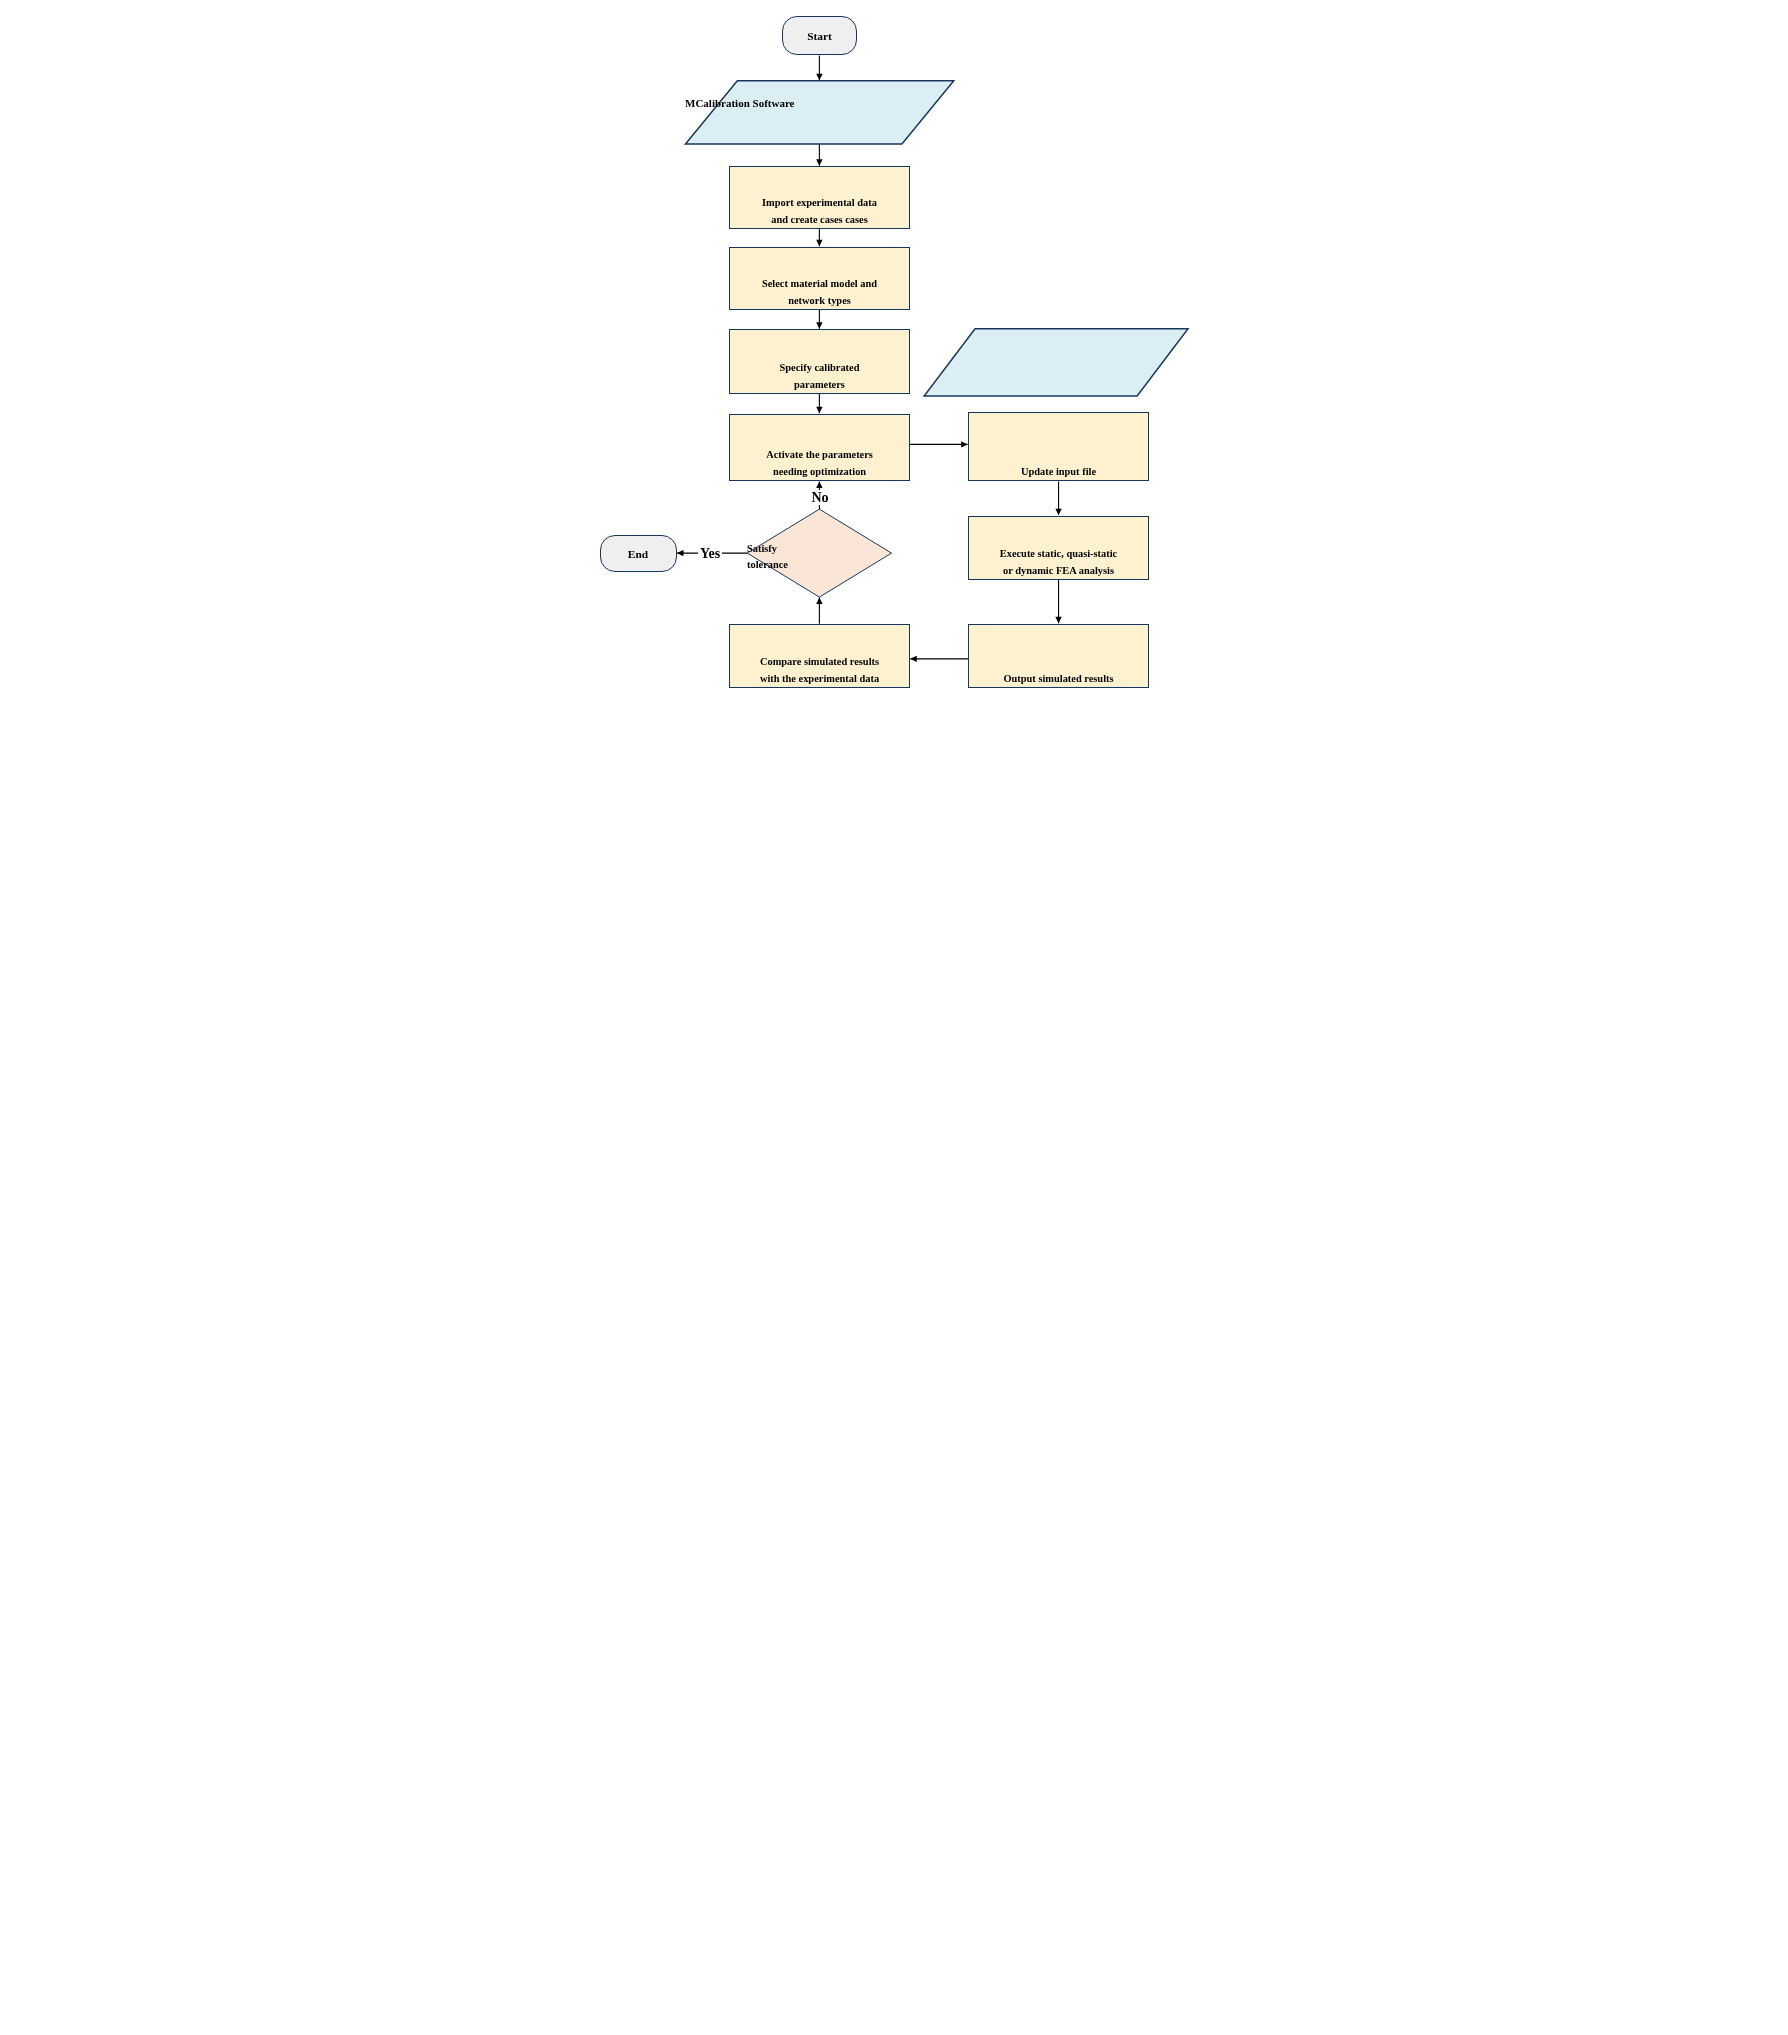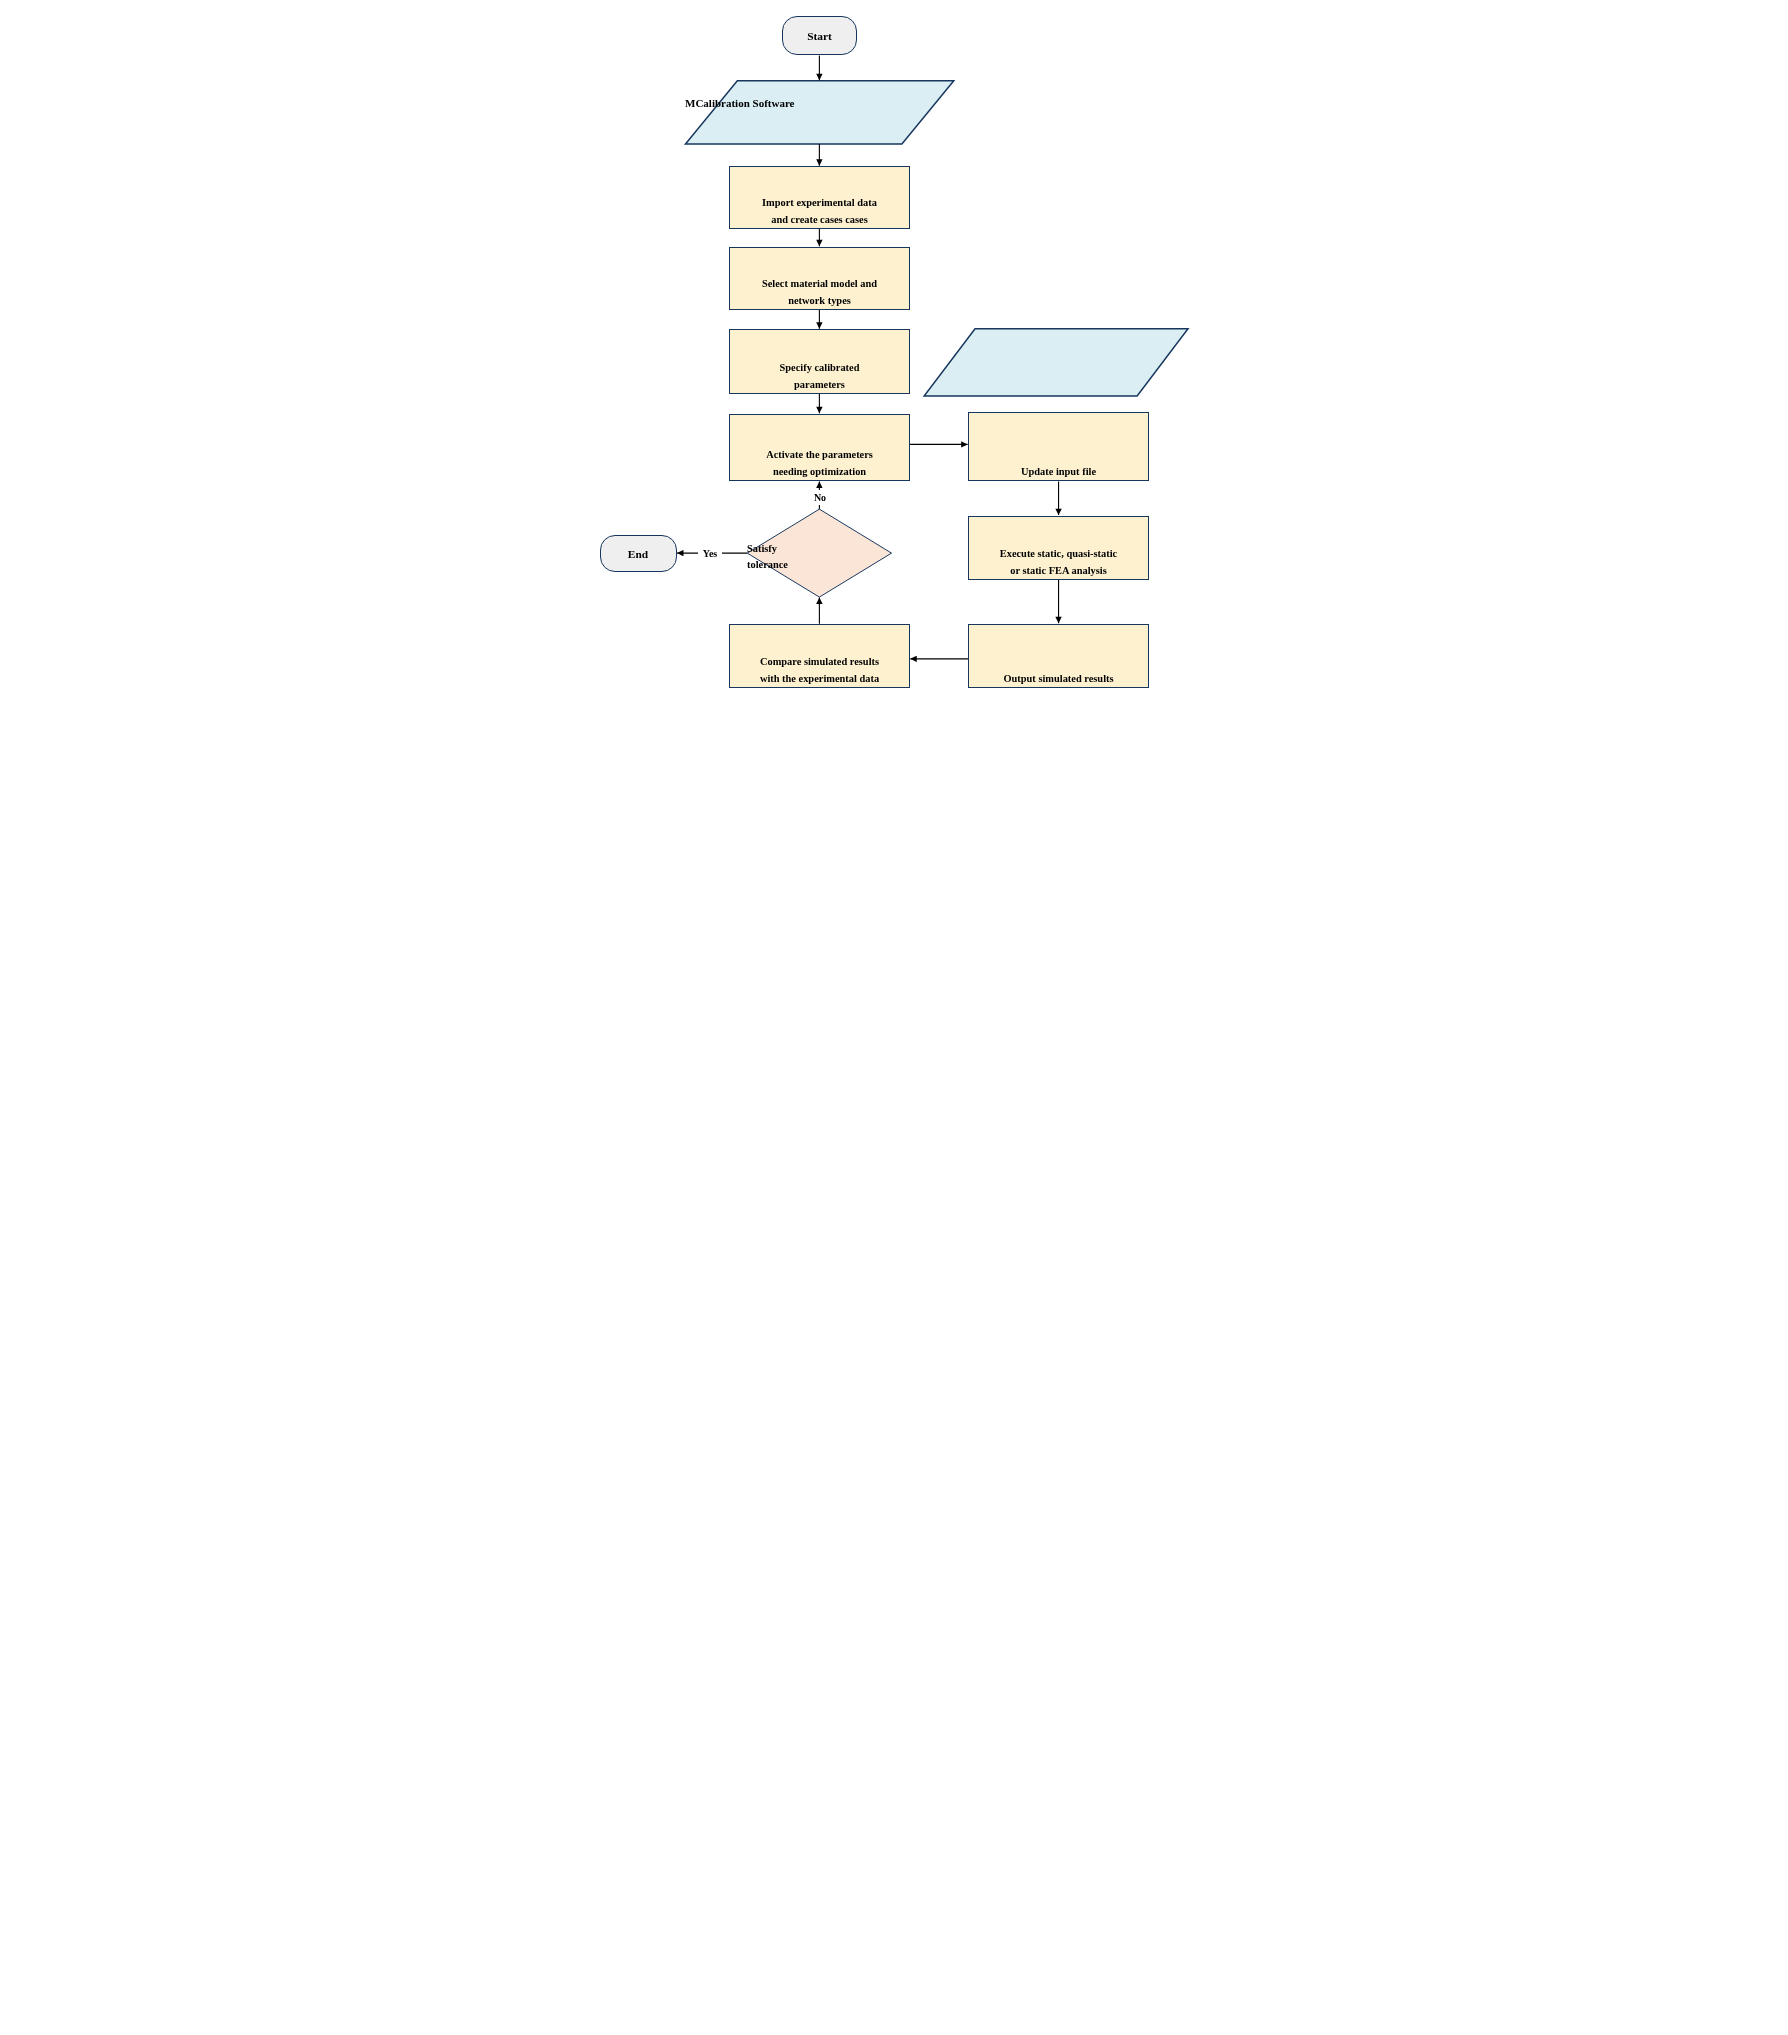--- a/index.html
+++ b/index.html
@@ -38,21 +38,21 @@
     position:absolute;box-sizing:border-box;
     display:flex;flex-direction:column;align-items:flex-start;
     font-weight:700;font-size:11px;color:#000;
     pointer-events:none;
   }
   .shape-label .line{line-height:16.3px;}
 
   .edge-label{
     position:absolute;background:#ffffff;
     text-align:center;
-    font-weight:700;font-size:10px;line-height:15px;color:#000;
+    font-weight:700;font-size:14px;line-height:15px;color:#000;
   }
 </style>
 </head>
 <body>
 
 <div class="canvas">
 
   <svg class="edges-layer" viewBox="0 0 1206 1372">
     <defs>
       <marker id="arrow" viewBox="0 0 10 10" refX="10" refY="5" markerWidth="15" markerHeight="13" orient="auto" markerUnits="userSpaceOnUse">
@@ -128,21 +128,21 @@
 
   <div class="node process single" style="left:372px;top:400px;width:181px;height:69px">
     <div class="label">
       <span class="line">Update input file</span>
     </div>
   </div>
 
   <div class="node process" style="left:372px;top:504px;width:181px;height:64px">
     <div class="label">
       <span class="line">Execute static, quasi-static</span>
-      <span class="line">or static FEA analysis</span>
+      <span class="line">or dynamic FEA analysis</span>
     </div>
   </div>
 
   <div class="node process single" style="left:372px;top:612px;width:181px;height:64px">
     <div class="label">
       <span class="line">Output simulated results</span>
     </div>
   </div>
 
   <div class="shape-label" style="left:151px;top:497px;width:144px;height:88px;padding-top:32px;font-size:10.4px">

